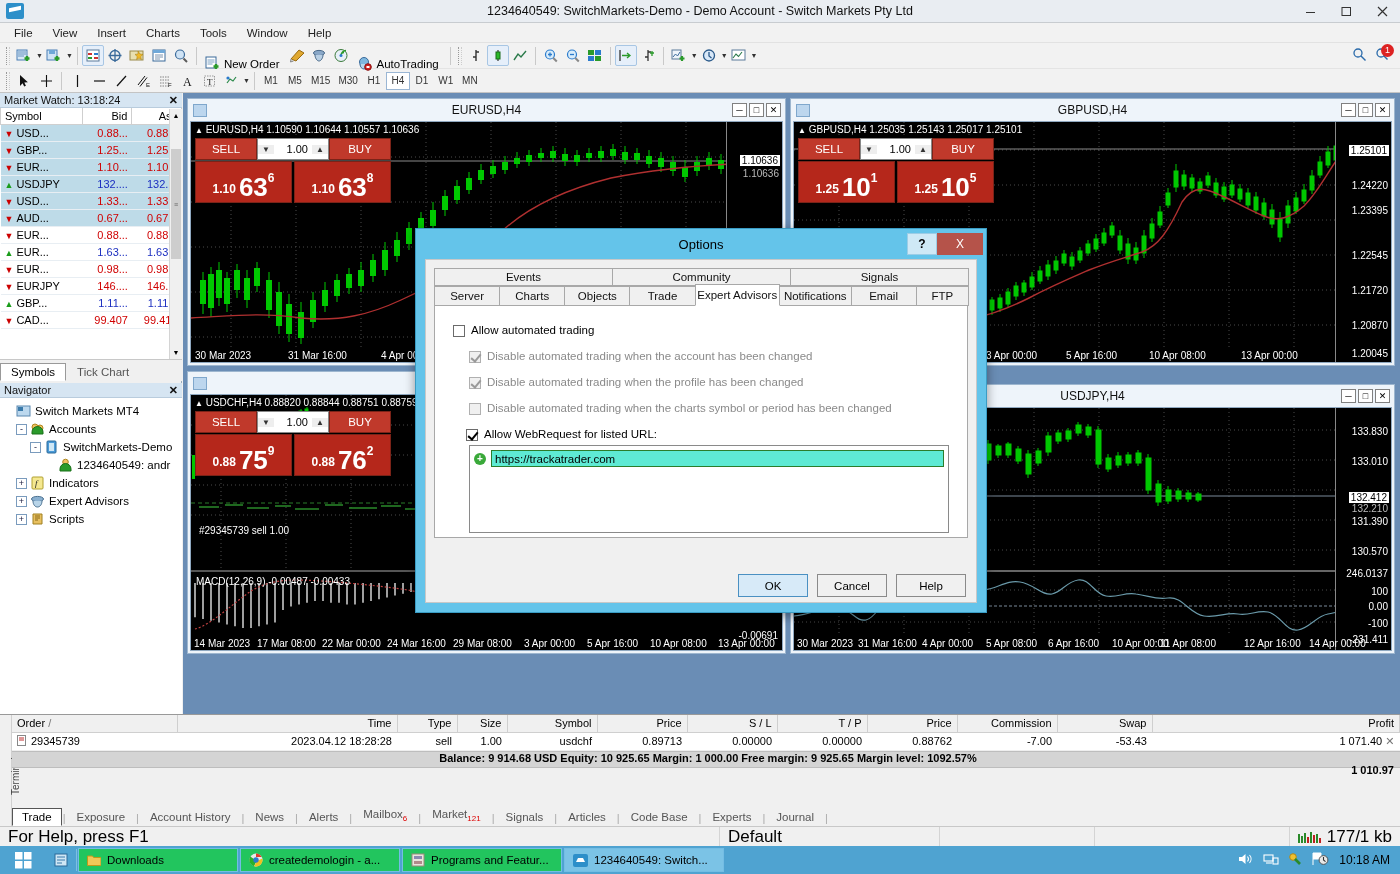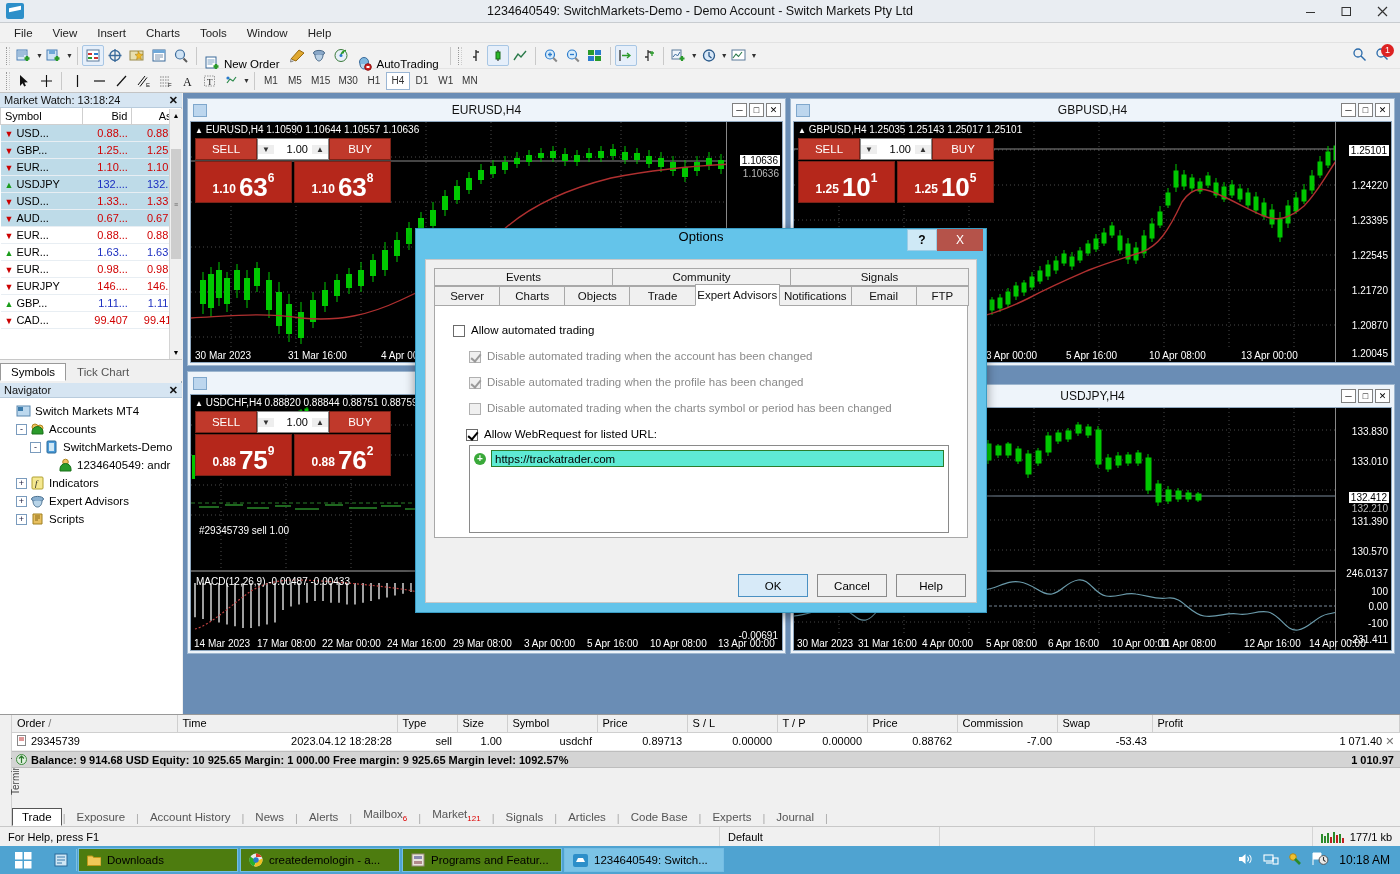--- a/index.html
+++ b/index.html
@@ -135,51 +135,51 @@
   
   #terminal{position:absolute;left:0;right:0;bottom:50px;top:auto;height:110px;background:#f0f0f0;
     border-top:1px solid #999;}
   #terminal .lt{position:absolute;left:0;top:0;width:12px;bottom:0;background:#f0f0f0;
     border-right:1px solid #d0d0d0;}
   #terminal .lt span{display:block;transform:rotate(-90deg);transform-origin:left top;
     position:absolute;left:10px;bottom:20px;font-size:10px;color:#444;white-space:nowrap;}
   #termtable{position:absolute;left:12px;right:0;top:0;width:calc(100% - 12px);
     border-collapse:collapse;font-size:11px;table-layout:fixed;}
   #termtable th{background:#f0f0f0;border-right:1px solid #cfcfcf;border-bottom:1px solid #cfcfcf;
-    font-weight:normal;text-align:left;padding:1px 5px;height:17px;}
+    font-weight:normal;text-align:right;padding:1px 5px;height:17px;}
   #termtable th.l{text-align:left;}
   #termtable td{text-align:right;padding:1px 5px;height:18px;border-bottom:1px solid #eee;background:#fff;}
   #termtable td.l{text-align:left;}
   .balrow{position:absolute;left:12px;right:0;top:36px;height:17px;background:#d4d4d4;
     display:flex;align-items:center;font-size:11px;font-weight:bold;padding-left:4px;
-    border-top:1px solid #bdbdbd;border-bottom:1px solid #bdbdbd;}
+    border-top:1px solid #bdbdbd;border-bottom:1px solid #bdbdbd;flex-direction:column;}
   .balrow .right{margin-left:auto;padding-right:6px;}
   #termtabs{position:absolute;left:12px;right:0;bottom:0;height:22px;display:flex;align-items:flex-end;}
   #termtabs .tt{padding:2px 9px;font-size:11.5px;color:#555;border:1px solid transparent;position:relative;}
   #termtabs .tt.active{background:#fff;border:1px solid #555;border-bottom-color:#fff;color:#000;}
   #termtabs .sep{color:#aaa;padding:2px 1px;}
   #termtabs .cnt{color:#d00;font-size:8px;vertical-align:sub;}
   
   #statusbar{position:absolute;left:0;right:0;bottom:28px;height:20px;background:#f0f0f0;
-    border-top:1px solid #c8c8c8;display:flex;align-items:center;font-size:11px;}
+    border-top:1px solid #c8c8c8;display:flex;align-items:center;font-size:17px;}
   #statusbar .seg{padding:0 8px;height:100%;display:flex;align-items:center;border-right:1px solid #d4d4d4;}
   
   #taskbar{position:absolute;left:0;right:0;bottom:0;height:28px;background:#4fa3d1;display:flex;align-items:center;}
   #taskbar .start{width:46px;height:100%;display:flex;align-items:center;justify-content:center;}
   #taskbar .qb{width:30px;height:100%;display:flex;align-items:center;justify-content:center;}
   #taskbar .tsep{width:1px;height:22px;background:#7cc0e2;}
   #taskbar .tbtn{display:flex;align-items:center;gap:6px;height:24px;padding:0 8px;margin:0 1px;
-    background:#4d7c0f;border:1px solid #74bde4;font-size:11.5px;color:#000;min-width:160px;}
+    background:#22c55e;border:1px solid #74bde4;font-size:11.5px;color:#000;min-width:160px;}
   #taskbar .tbtn.active{background:#7bc3e6;}
   #taskbar .tray{margin-left:auto;display:flex;align-items:center;gap:9px;padding:0 10px;}
   #taskbar .clock{font-size:12px;color:#000;padding-right:10px;}
   
   #optdlg{position:absolute;left:415px;top:228px;width:572px;height:385px;
     background:#64c4ea;border:1px solid #3a9cc4;box-shadow:0 3px 10px rgba(0,0,0,.4);z-index:50;}
-  #optdlg .dtitle{height:30px;display:flex;position:relative;color:#000;border-radius:7px;}
+  #optdlg .dtitle{height:30px;display:flex;align-items:center;position:relative;color:#000;border-radius:7px;}
   #optdlg .dtitle .t{position:absolute;left:0;right:0;text-align:center;font-size:13px;}
   #optdlg .dbtns{margin-left:auto;display:flex;z-index:2;}
   #optdlg .dbtns .qb{width:30px;height:22px;background:#cfe9f6;border:1px solid #9ccde6;
     display:flex;align-items:center;justify-content:center;font-weight:bold;font-size:12px;}
   #optdlg .dbtns .cb{width:46px;height:22px;background:#b5534a;color:#fff;margin-right:3px;
     display:flex;align-items:center;justify-content:center;font-size:12px;}
   #optdlg .dinner{position:absolute;left:9px;right:9px;top:30px;bottom:9px;background:#f0f0f0;
     border:1px solid #c8c8c8;}
   .tabstrip{padding:8px 8px 0 8px;}
   .trow{display:flex;}
@@ -990,21 +990,21 @@
             <div class="px">
               <span class="sm">1.25</span>
               <span class="big">10</span>
               <span class="sup">5</span>
             </div>
           </div>
         </div>
         <div class="paxis">
           <div class="cur" style="top:22px;">1.25101</div>
           <div class="lbl" style="top:58px;">1.24220</div>
-          <div class="lbl" style="top:93px;margin-left:28px;">1.23395</div>
+          <div class="lbl" style="top:83px;margin-left:28px;">1.23395</div>
           <div class="lbl" style="top:128px;">1.22545</div>
           <div class="lbl" style="top:163px;">1.21720</div>
           <div class="lbl" style="top:198px;">1.20870</div>
           <div class="lbl" style="top:226px;">1.20045</div>
         </div>
         <div class="taxis">
           <span style="left:20px;">24 Mar 16:00</span>
           <span style="left:107px;">29 Mar 08:00</span>
           <span style="left:192px;">3 Apr 00:00</span>
           <span style="left:272px;">5 Apr 16:00</span>

